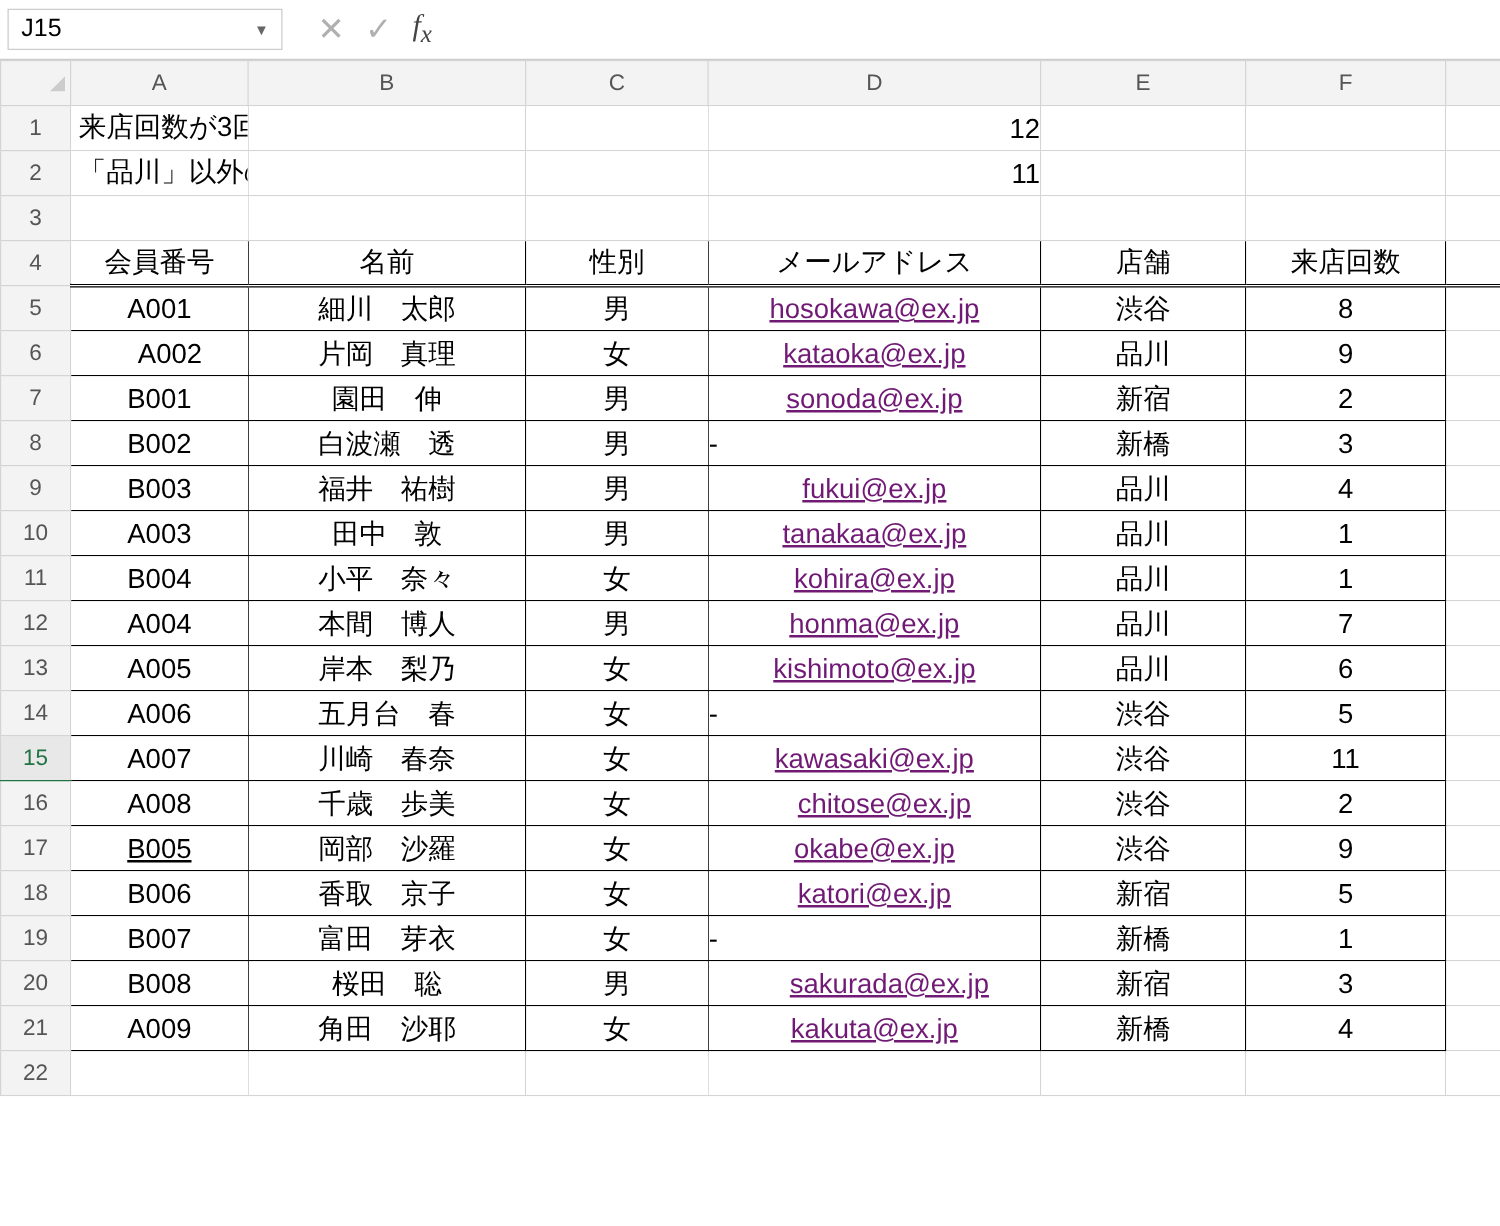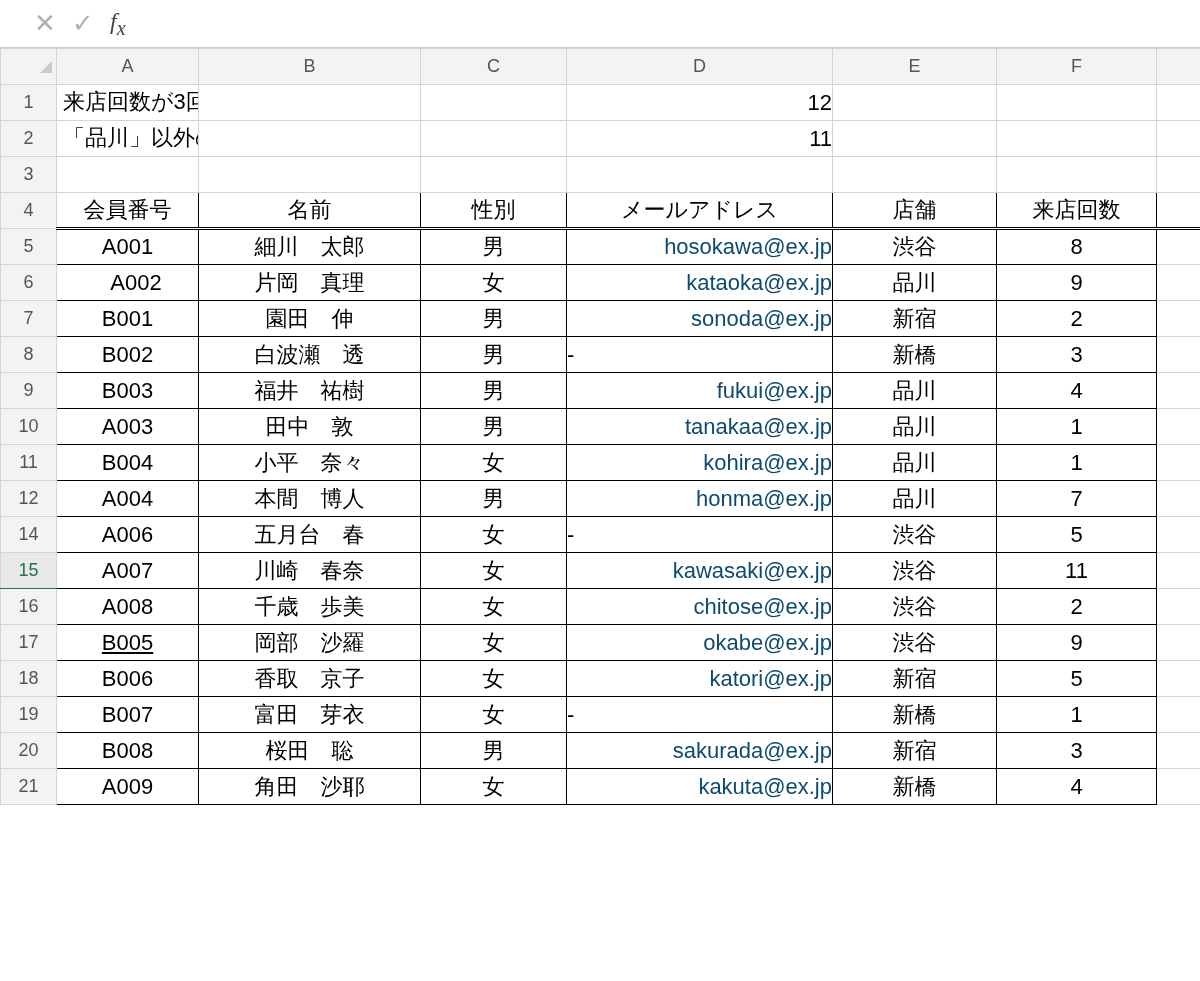--- a/index.html
+++ b/index.html
@@ -102,34 +102,38 @@
     left: 6px;
     top: 2px;
     white-space: nowrap;
     z-index: 1;
     background: #fff;
     padding-right: 4px;
   }
   td.center { text-align: center; }
   td.right { text-align: right; padding-right: 10px;}
   td.left { text-align: left; padding-left: 8px;}
-  td.link { color: #0c4a6e; text-align: right; padding-left: 8px;}
+  td.link { color: #701a75; text-decoration: underline; text-align: center; padding-left: 8px;}
   
   .b-t { border-top: 1.5px solid #000 !important; }
   .b-b { border-bottom: 1.5px solid #000 !important; }
   .b-l { border-left: 1.5px solid #000 !important; }
   .b-r { border-right: 1.5px solid #000 !important; }
   .b-all { border: 1.5px solid #000 !important; }
   .hdr-row td { border-bottom: 3px double #000 !important; }
   
 </style>
 </head>
 <body>
 
 <div class="formula-bar">
+  <div class="name-box">
+    <span>J15</span>
+    <span class="chev">▼</span>
+  </div>
   <div class="fb-sep"></div>
   <div class="fb-btn">✕</div>
   <div class="fb-btn">✓</div>
   <div class="fx">f<sub>x</sub></div>
   <input class="fb-input" value="" style="">
 </div>
 
 <div class="grid-wrap">
 <table class="grid">
   <colgroup>
@@ -276,20 +280,30 @@
           <th class="rowhdr">12</th>
           <td class="cell center b-l b-r" style="border-width: 1.5px; border-style: solid; border-color: rgb(0, 0, 0); margin-top: 46px;">A004</td>
           <td class="cell center b-l b-r" style="border-width: 1.5px; border-style: solid; border-color: rgb(0, 0, 0);">本間　博人</td>
           <td class="cell center b-l b-r" style="border-width: 1.5px; border-style: solid; border-color: rgb(0, 0, 0);">男</td>
           <td class="cell link b-l b-r" style="border-width: 1.5px; border-style: solid; border-color: rgb(0, 0, 0);">honma@ex.jp</td>
           <td class="cell center b-l b-r" style="border-width: 1.5px; border-style: solid; border-color: rgb(0, 0, 0);">品川</td>
           <td class="cell center b-l b-r" style="border-width: 1.5px; border-style: solid; border-color: rgb(0, 0, 0);">7</td>
           <td class="cell"></td>
         </tr>
         <tr>
+          <th class="rowhdr">13</th>
+          <td class="cell center b-l b-r" style="border-width: 1.5px; border-style: solid; border-color: rgb(0, 0, 0);">A005</td>
+          <td class="cell center b-l b-r" style="border-width: 1.5px; border-style: solid; border-color: rgb(0, 0, 0);">岸本　梨乃</td>
+          <td class="cell center b-l b-r" style="border-width: 1.5px; border-style: solid; border-color: rgb(0, 0, 0);">女</td>
+          <td class="cell link b-l b-r" style="border-width: 1.5px; border-style: solid; border-color: rgb(0, 0, 0);">kishimoto@ex.jp</td>
+          <td class="cell center b-l b-r" style="border-width: 1.5px; border-style: solid; border-color: rgb(0, 0, 0);">品川</td>
+          <td class="cell center b-l b-r" style="border-width: 1.5px; border-style: solid; border-color: rgb(0, 0, 0);">6</td>
+          <td class="cell"></td>
+        </tr>
+        <tr>
           <th class="rowhdr">14</th>
           <td class="cell center b-l b-r" style="border-width: 1.5px; border-style: solid; border-color: rgb(0, 0, 0);">A006</td>
           <td class="cell center b-l b-r" style="border-width: 1.5px; border-style: solid; border-color: rgb(0, 0, 0);">五月台　春</td>
           <td class="cell center b-l b-r" style="border-width: 1.5px; border-style: solid; border-color: rgb(0, 0, 0);">女</td>
           <td class="cell left b-l b-r" style="border-width: 1.5px; border-style: solid; border-color: rgb(0, 0, 0);">-</td>
           <td class="cell center b-l b-r" style="border-width: 1.5px; border-style: solid; border-color: rgb(0, 0, 0);">渋谷</td>
           <td class="cell center b-l b-r" style="border-width: 1.5px; border-style: solid; border-color: rgb(0, 0, 0);">5</td>
           <td class="cell"></td>
         </tr>
         <tr>
@@ -355,15 +369,25 @@
         <tr>
           <th class="rowhdr">21</th>
           <td class="cell center b-l b-r b-b" style="border-width: 1.5px; border-style: solid; border-color: rgb(0, 0, 0);">A009</td>
           <td class="cell center b-l b-r b-b" style="border-width: 1.5px; border-style: solid; border-color: rgb(0, 0, 0);">角田　沙耶</td>
           <td class="cell center b-l b-r b-b" style="border-width: 1.5px; border-style: solid; border-color: rgb(0, 0, 0);">女</td>
           <td class="cell link b-l b-r b-b" style="border-width: 1.5px; border-style: solid; border-color: rgb(0, 0, 0);">kakuta@ex.jp</td>
           <td class="cell center b-l b-r b-b" style="border-width: 1.5px; border-style: solid; border-color: rgb(0, 0, 0);">新橋</td>
           <td class="cell center b-l b-r b-b" style="border-width: 1.5px; border-style: solid; border-color: rgb(0, 0, 0);">4</td>
           <td class="cell"></td>
         </tr>
+        <tr>
+          <th class="rowhdr">22</th>
+          <td class="cell "></td>
+          <td class="cell "></td>
+          <td class="cell "></td>
+          <td class="cell "></td>
+          <td class="cell "></td>
+          <td class="cell "></td>
+          <td class="cell"></td>
+        </tr>
       </tbody>
 </table>
 </div>
 
 </body></html>

